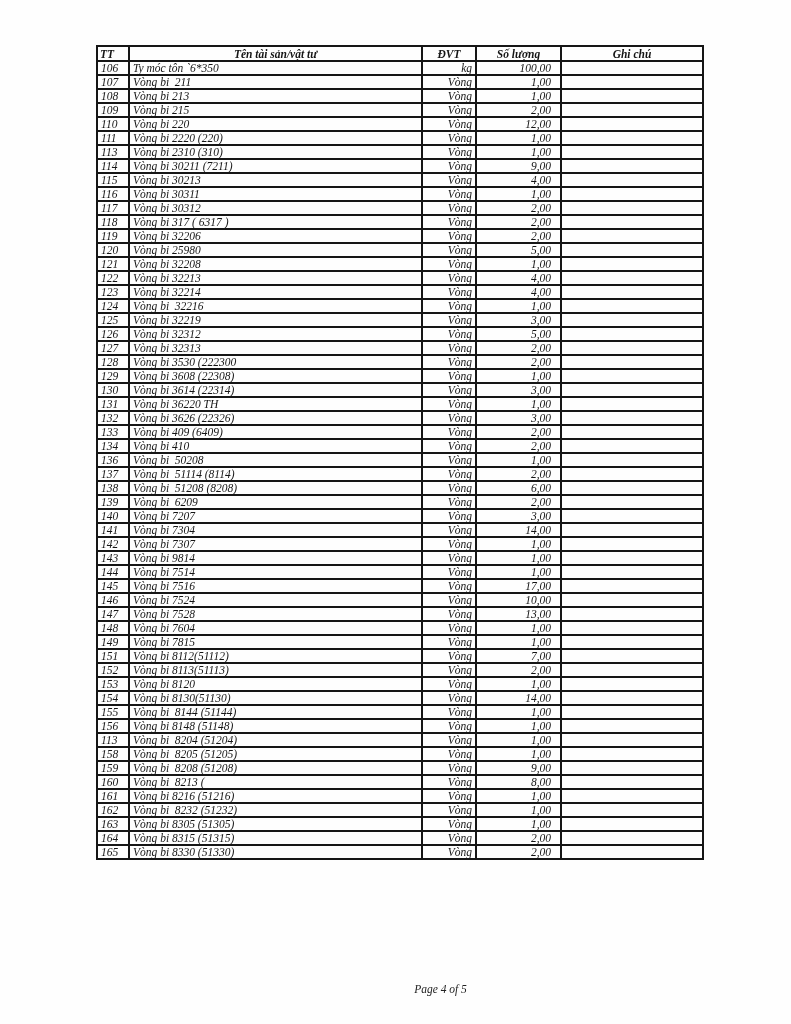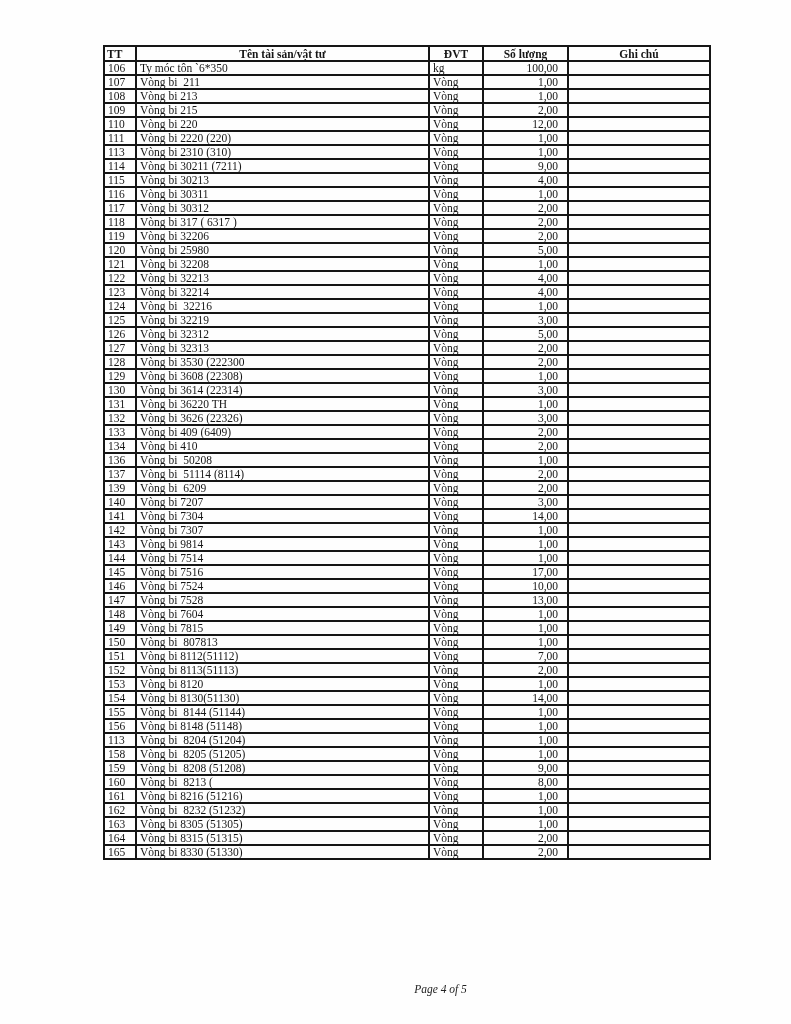--- a/index.html
+++ b/index.html
@@ -7,46 +7,47 @@
   .page {
     position:relative;
     width:791px; height:1024px;
     background:#fefefe;
     font-family:"Liberation Serif", serif;
     color:#1a1a1a;
     overflow:hidden;
   }
   table.inv-table {
     position:absolute;
-    left:103px; top:45px;
+    left:96px; top:45px;
     width:606px;
     border-collapse:collapse;
     table-layout:fixed;
     border:2px solid #161616;
+    font-style:italic;
   }
   .inv-table th, .inv-table td {
     border:2px solid #161616;
     font-size:11.5px;
     height:13px;
     line-height:12px;
     padding:0 3px;
     overflow:hidden;
     white-space:pre;
     color:#151515;
     vertical-align:middle;
   }
   .inv-table th {
     font-weight:bold;
     text-align:center;
     height:15px;
   }
   .inv-table th.c0 { text-align:left; padding-left:2px; }
   .inv-table td.c0 { padding-right:15px; }
   .inv-table td.c1 { text-align:left; }
-  .inv-table td.c2 { text-align:left; }
+  .inv-table td.c2 { text-align:right; }
   .inv-table td.c3 { text-align:right; padding-right:9px;margin-top:12px; }
   .inv-table td.c4 { }
   .footer {
     position:absolute;
     left:45px; top:983px;
     width:791px;
     text-align:center;
     font-size:11.5px;
     font-style:italic;
     color:#222;
@@ -279,20 +280,27 @@
           <td class="c4"></td>
         </tr>
         <tr>
           <td class="c0">137</td>
           <td class="c1">Vòng bi  51114 (8114)</td>
           <td class="c2">Vòng</td>
           <td class="c3">2,00</td>
           <td class="c4"></td>
         </tr>
         <tr>
+          <td class="c0">138</td>
+          <td class="c1">Vòng bi  51208 (8208)</td>
+          <td class="c2">Vòng</td>
+          <td class="c3">6,00</td>
+          <td class="c4"></td>
+        </tr>
+        <tr>
           <td class="c0">139</td>
           <td class="c1">Vòng bi  6209</td>
           <td class="c2">Vòng</td>
           <td class="c3">2,00</td>
           <td class="c4"></td>
         </tr>
         <tr>
           <td class="c0">140</td>
           <td class="c1">Vòng bi 7207</td>
           <td class="c2">Vòng</td>
@@ -351,27 +359,20 @@
         <tr>
           <td class="c0">148</td>
           <td class="c1">Vòng bi 7604</td>
           <td class="c2">Vòng</td>
           <td class="c3">1,00</td>
           <td class="c4"></td>
         </tr>
         <tr>
           <td class="c0">149</td>
           <td class="c1">Vòng bi 7815</td>
-          <td class="c2">Vòng</td>
-          <td class="c3">1,00</td>
-          <td class="c4"></td>
-        </tr>
-        <tr>
-          <td class="c0">150</td>
-          <td class="c1">Vòng bi  807813</td>
           <td class="c2">Vòng</td>
           <td class="c3">1,00</td>
           <td class="c4"></td>
         </tr>
         <tr>
           <td class="c0">151</td>
           <td class="c1">Vòng bi 8112(51112)</td>
           <td class="c2">Vòng</td>
           <td class="c3">7,00</td>
           <td class="c4"></td>

